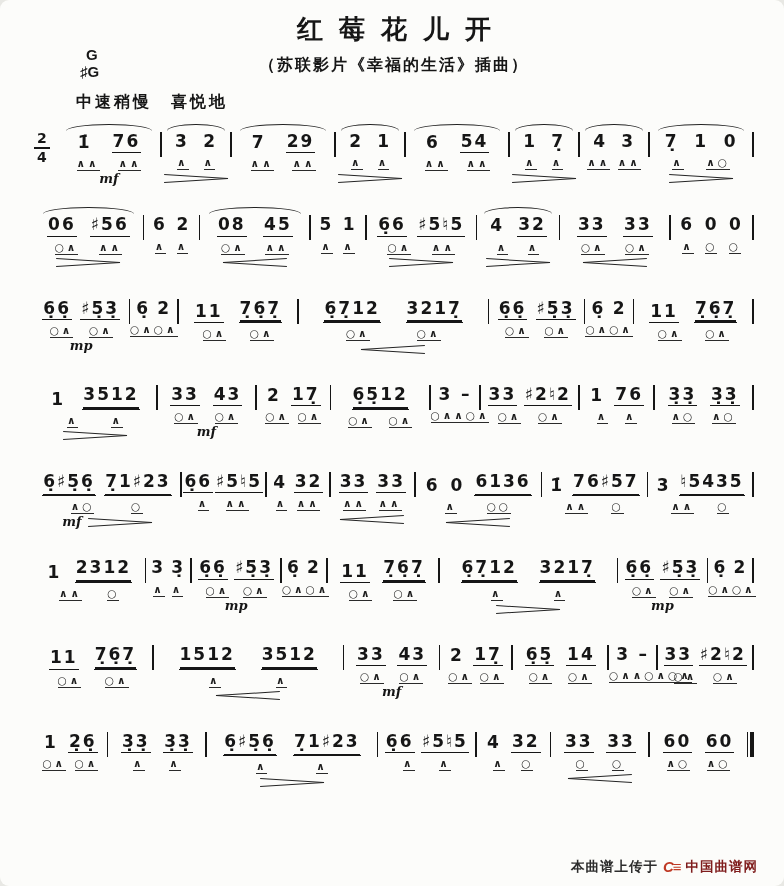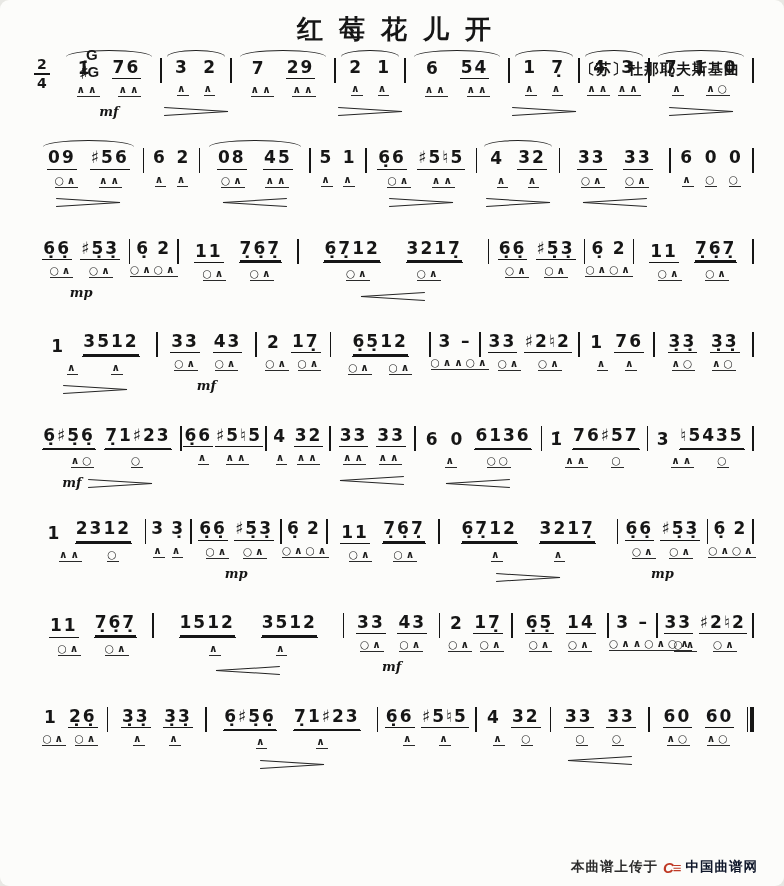--- a/index.html
+++ b/index.html
@@ -51,56 +51,57 @@
   .beam1{border-bottom:1.8px solid #161616;}
   .beam2{border-bottom:1.8px solid #161616;}
   .beam2::after{content:"";display:block;height:1.8px;background:#161616;margin-top:1.6px;}
   .marks{
     display:flex;width:100%;justify-content:space-evenly;margin-top:4px;
     font-size:10.5px;letter-spacing:3px;color:#1d1d1d;font-weight:bold;
     font-family:"DejaVu Sans",sans-serif;white-space:nowrap;
   }
   .mtok{display:inline-block;border-bottom:1.2px solid #2a2a2a;padding-bottom:1px;}
   .extras{
-    height:15px;width:100%;display:flex;justify-content:center;align-items:center;gap:6px;margin-top:7px;
+    height:15px;width:100%;display:flex;justify-content:center;align-items:center;gap:6px;margin-top:0;
   }
   .dyn{
     font-family:"DejaVu Serif","Liberation Serif",serif;
     font-style:italic;font-weight:bold;font-size:13px;line-height:1;
   }
   .hairpin{width:64px;height:8px;position:relative;flex:0 0 auto;}
   .hairpin::before,.hairpin::after{
     content:"";position:absolute;left:0;right:0;top:50%;height:1.3px;background:#242424;
   }
   .hairpin.dim::before{transform-origin:right center;transform:rotate(3.5deg);}
   .hairpin.dim::after{transform-origin:right center;transform:rotate(-3.5deg);}
   .hairpin.cresc::before{transform-origin:left center;transform:rotate(3.5deg);}
   .hairpin.cresc::after{transform-origin:left center;transform:rotate(-3.5deg);}
   .barline{width:1.6px;background:#161616;height:25px;margin-top:9px;flex:0 0 auto;}
   .barline.final{
     width:7px;background:transparent;height:25px;
     border-left:1.6px solid #161616;border-right:4px solid #161616;box-sizing:border-box;
   }
   .footer{
-    position:absolute;right:26px;bottom:10px;font-size:13.5px;display:flex;align-items:flex-end;gap:5px;
+    position:absolute;right:26px;bottom:10px;font-size:13.5px;display:flex;align-items:flex-start;gap:5px;
   }
   .footer .uptext{color:#2c2c2c;font-weight:bold;letter-spacing:1px;}
   .footer .logo{font-weight:bold;font-style:italic;font-size:15px;letter-spacing:-1px;}
   .footer .site{font-weight:bold;letter-spacing:1px;}
 </style>
 </head>
 <body>
 
 <div class="page">
   <div class="title">红莓花儿开</div>
-  <div class="composer">〔苏〕杜那耶夫斯基曲</div>
+  <div class="subtitle">（苏联影片《幸福的生活》插曲）</div>
   <div class="keysig">
     <div class="k1">G</div>
     <div class="k2">♯G</div>
   </div>
+  <div class="tempo">中速稍慢　喜悦地</div>
 
   <div id="score" class="score">
       <div class="system">
         <div class="timesig">
           <div class="ts-num">2</div>
           <div class="ts-den">4</div>
         </div>
         <div class="measure" style="flex-grow: 3;">
           <div class="slur on"></div>
           <div class="notes">
@@ -214,21 +215,21 @@
           <div class="extras">
             <div class="hairpin dim"></div>
           </div>
         </div>
         <div class="barline"></div>
       </div>
       <div class="system">
         <div class="measure" style="flex-grow: 4;">
           <div class="slur on"></div>
           <div class="notes">
-            <span class="tok beam1">09</span>
+            <span class="tok beam1">06</span>
             <span class="tok beam1">♯56</span>
           </div>
           <div class="marks">
             <span class="mtok">○∧</span>
             <span class="mtok">∧∧</span>
           </div>
           <div class="extras">
             <div class="hairpin dim"></div>
           </div>
         </div>
@@ -946,15 +947,15 @@
           </div>
           <div class="extras"></div>
         </div>
         <div class="barline final"></div>
       </div>
     </div>
 
   <div class="footer">
     <span class="uptext">本曲谱上传于</span>
     <span class="logo" style="color: rgb(191, 58, 38);">C≡</span>
-    <span class="site" style="color: #0f172a;">中国曲谱网</span>
+    <span class="site" style="color: #7f1d1d;">中国曲谱网</span>
   </div>
 </div>
 
 </body></html>

